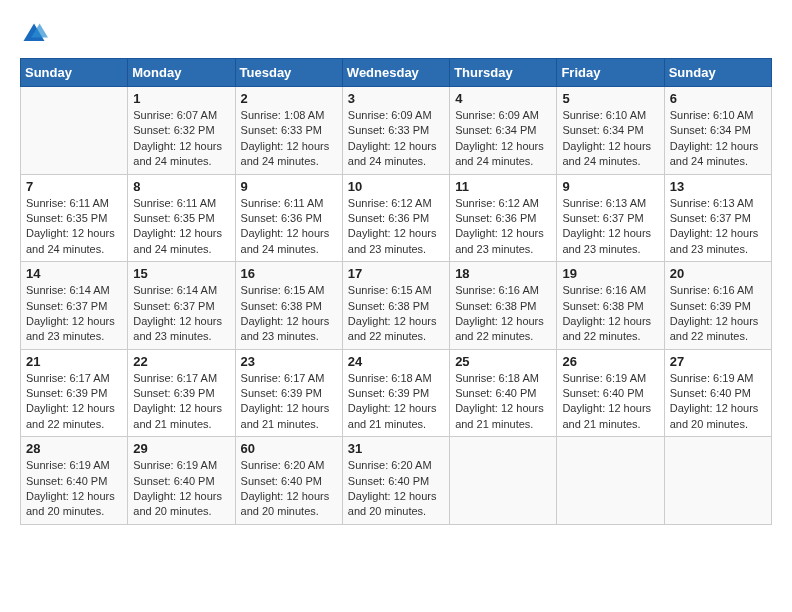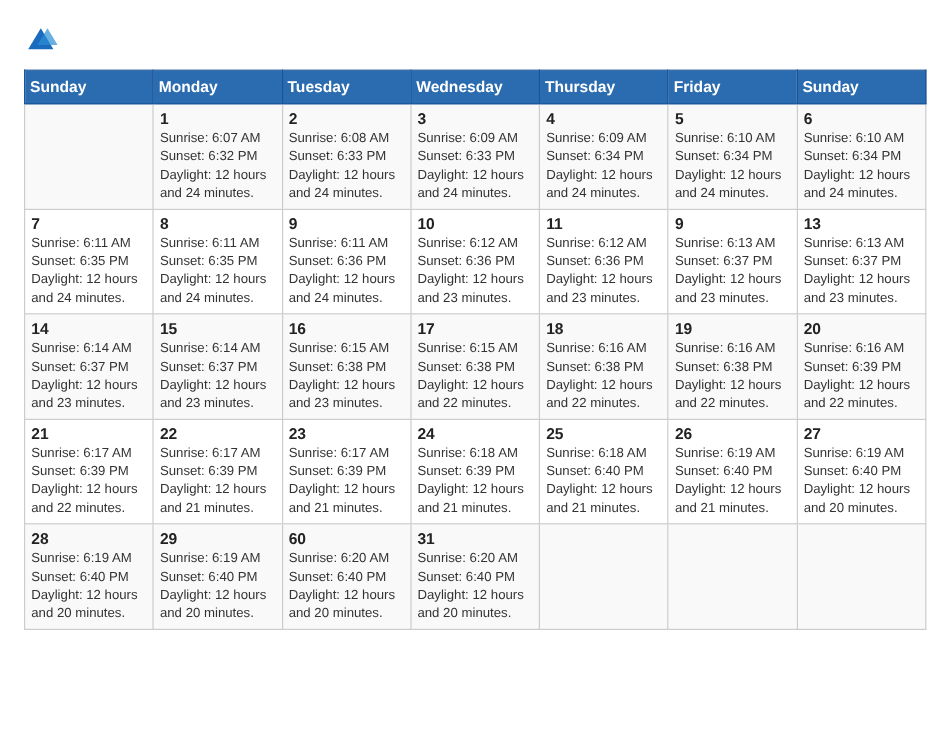--- a/index.html
+++ b/index.html
@@ -131,21 +131,21 @@
           <div class="day-detail">
             <div>Sunrise: 6:07 AM</div>
             <div>Sunset: 6:32 PM</div>
             <div>Daylight: 12 hours</div>
             <div>and 24 minutes.</div>
           </div>
         </td>
         <td>
           <span class="day-num">2</span>
           <div class="day-detail">
-            <div>Sunrise: 6:08 AM</div>
+            <div>Sunrise: 1:08 AM</div>
             <div>Sunset: 6:33 PM</div>
             <div>Daylight: 12 hours</div>
             <div>and 24 minutes.</div>
           </div>
         </td>
         <td>
           <span class="day-num">3</span>
           <div class="day-detail">
             <div>Sunrise: 6:09 AM</div>
             <div>Sunset: 6:33 PM</div>

